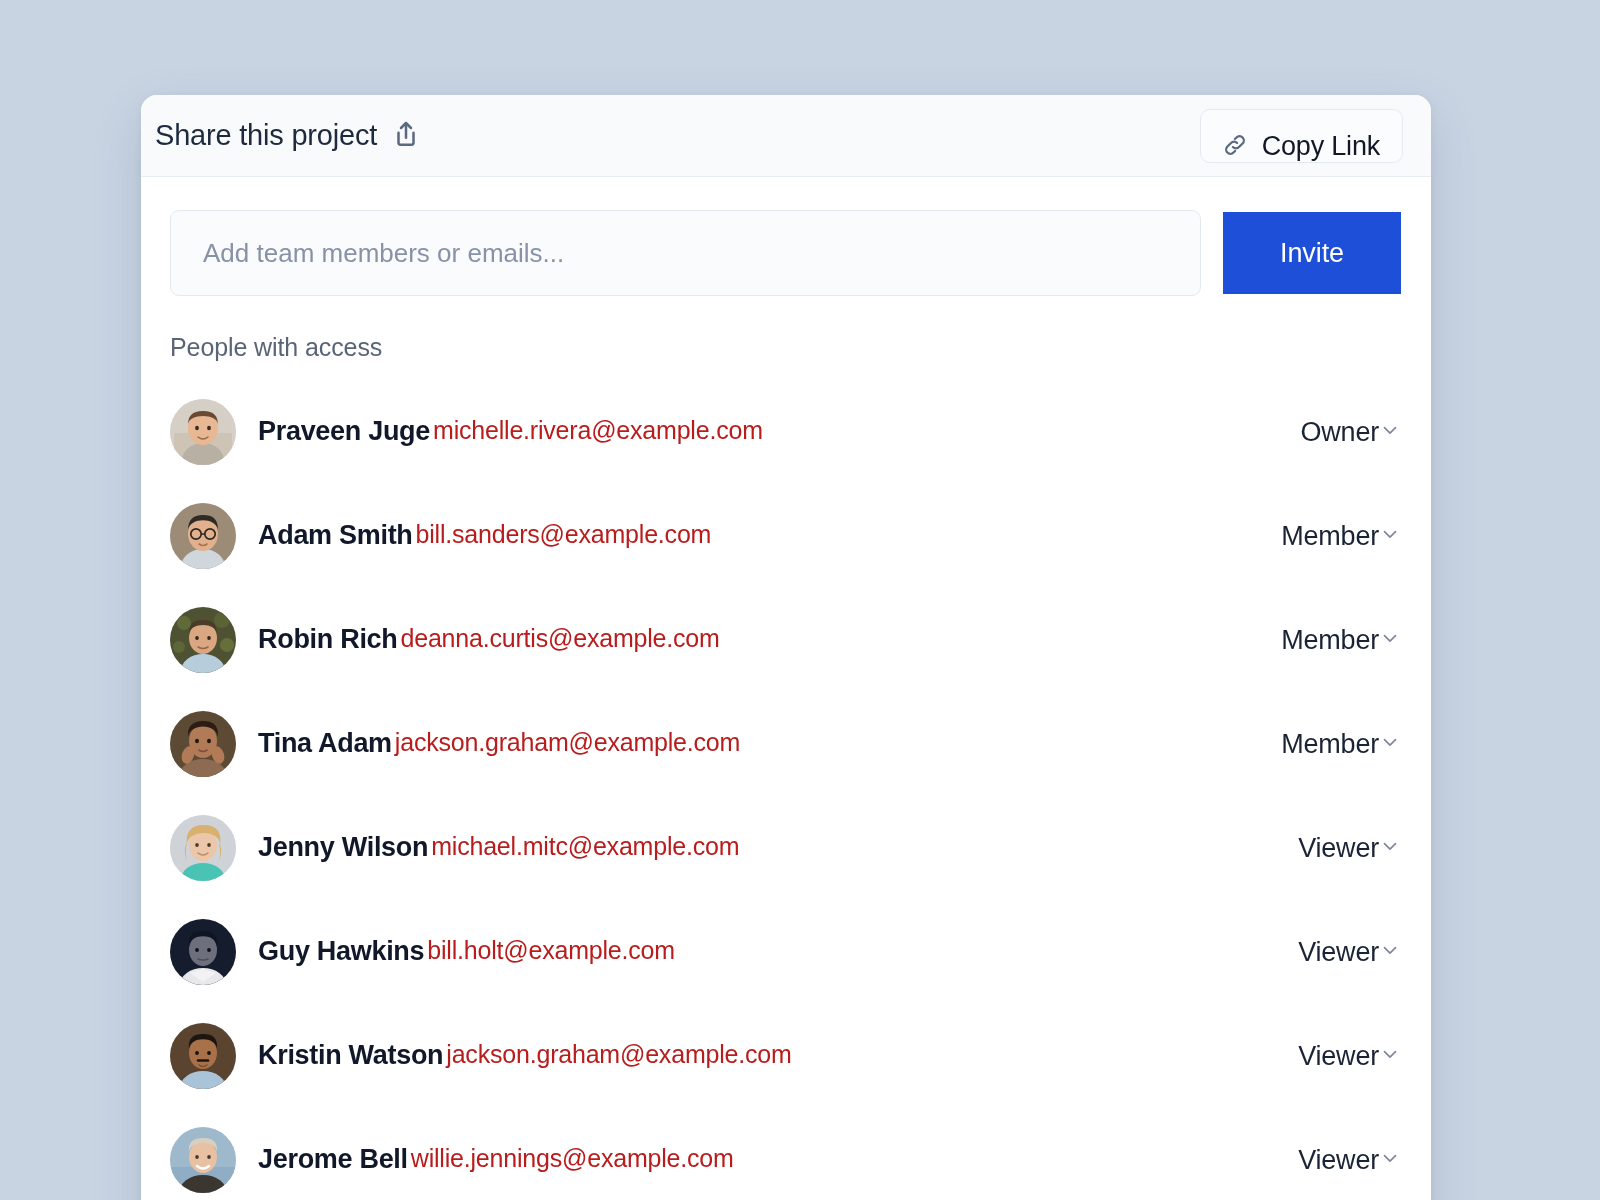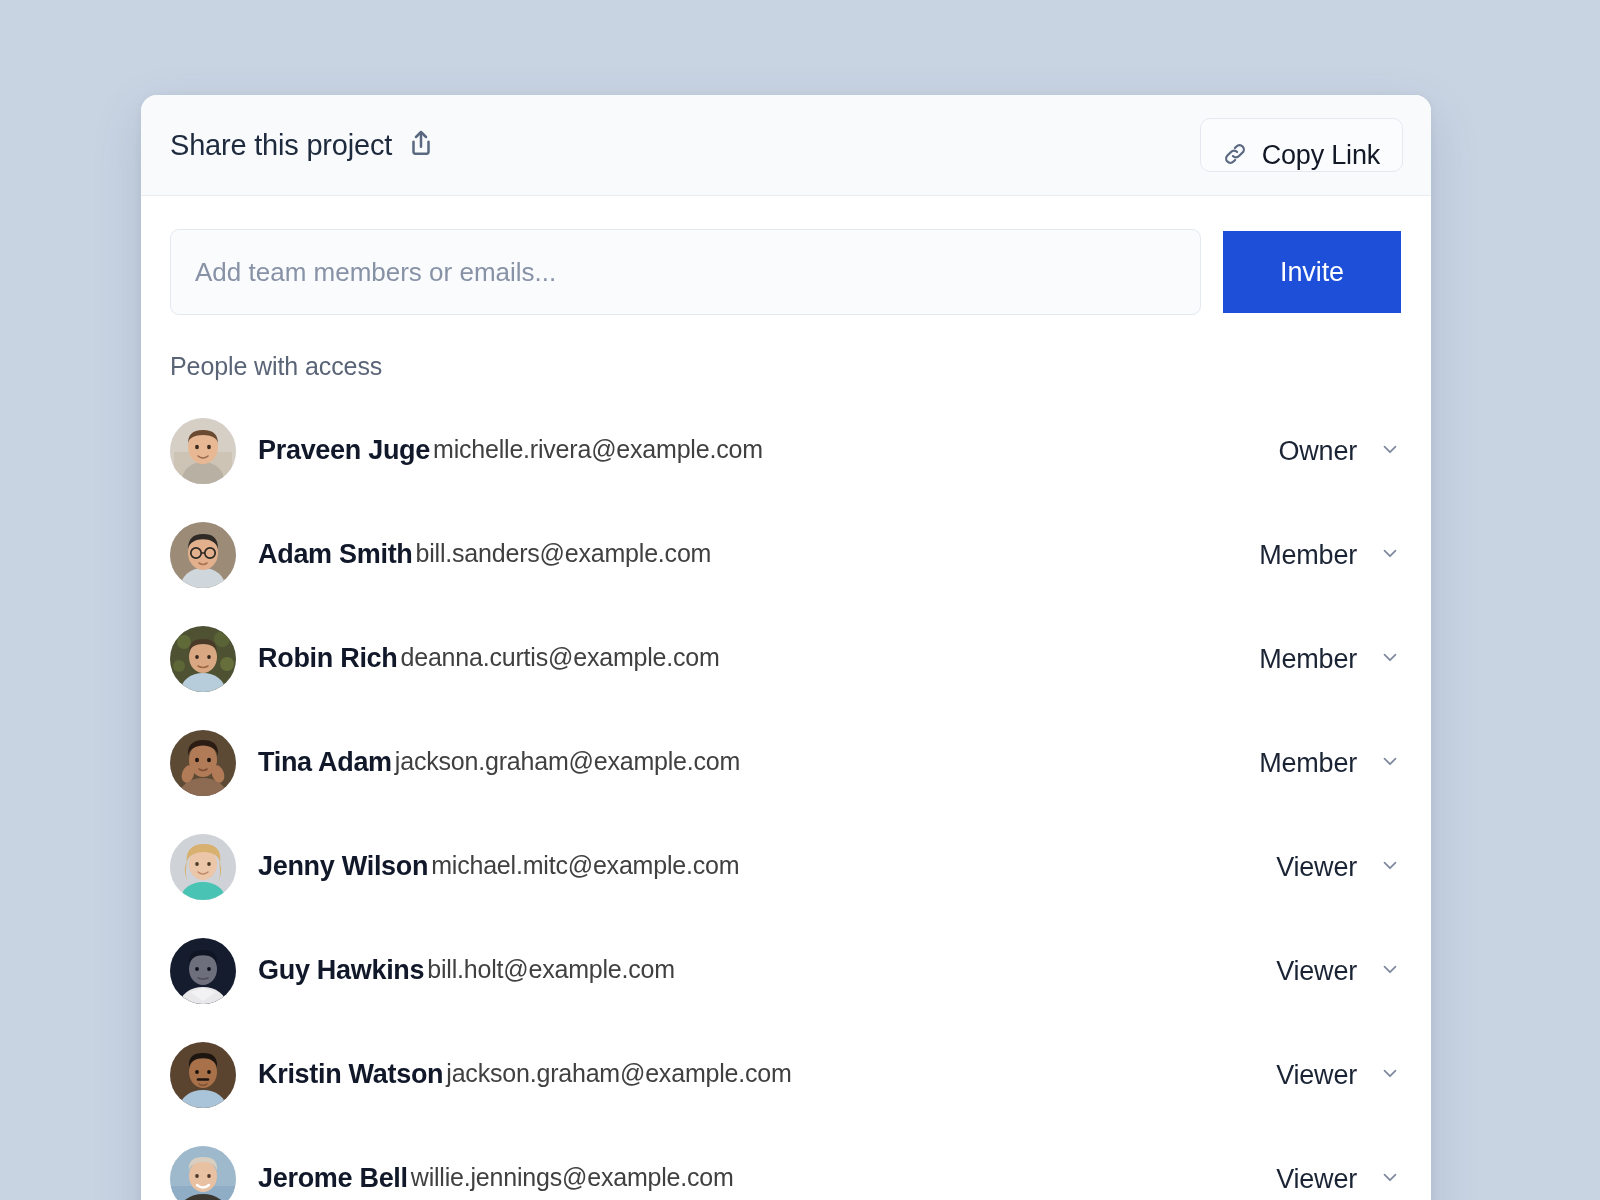--- a/index.html
+++ b/index.html
@@ -20,27 +20,27 @@
     height: 1160px;
     background: #ffffff;
     border-radius: 16px 16px 0 0;
     box-shadow: 0 18px 50px rgba(40, 60, 95, 0.16),
                 0 2px 8px rgba(40, 60, 95, 0.06);
     overflow: hidden;
   }
 
   
   .card-header {
-    height: 101px;
+    height: 82px;
     background: #f8fafc;
     border-bottom: 1px solid #e8edf3;
     display: flex;
     align-items: center;
     justify-content: space-between;
-    padding: 0 28px 0 29px;
+    padding: 0 28px 0 14px;
   }
 
   .header-left {
     display: flex;
     align-items: center;
     gap: 14px;
   }
 
   .header-title {
     font-size: 29px;
@@ -78,21 +78,21 @@
     gap: 22px;
     padding: 33px 30px 0 29px;
   }
 
   .invite-input {
     flex: 1;
     height: 86px;
     background: #fafbfd;
     border: 1px solid #e3e9f1;
     border-radius: 9px;
-    padding: 0 24px;
+    padding: 0 32px;
     font-family: inherit;
     font-size: 26px;
     color: #2b3648;
     outline: none;
   }
   .invite-input::placeholder { color: #8792a6; }
 
   .invite-btn {
     width: 178px;
     height: 82px;
@@ -146,30 +146,30 @@
   .person-name {
     font-size: 27px;
     font-weight: 600;
     color: #10182a;
     letter-spacing: -0.3px;
     line-height: 1.15;
   }
 
   .person-email {
     font-size: 25px;
-    color: #404040;
+    color: #b91c1c;
     letter-spacing: -0.2px;
     line-height: 1.15;
   }
 
   .role-select {
     margin-left: auto;
     display: flex;
     align-items: center;
-    gap: 22px;
+    gap: 0;
     cursor: pointer;
     text-align: right;
   }
 
   .role-label {
     font-size: 27px;
     color: #1b2435;
     letter-spacing: -0.2px;
   }
 </style>

